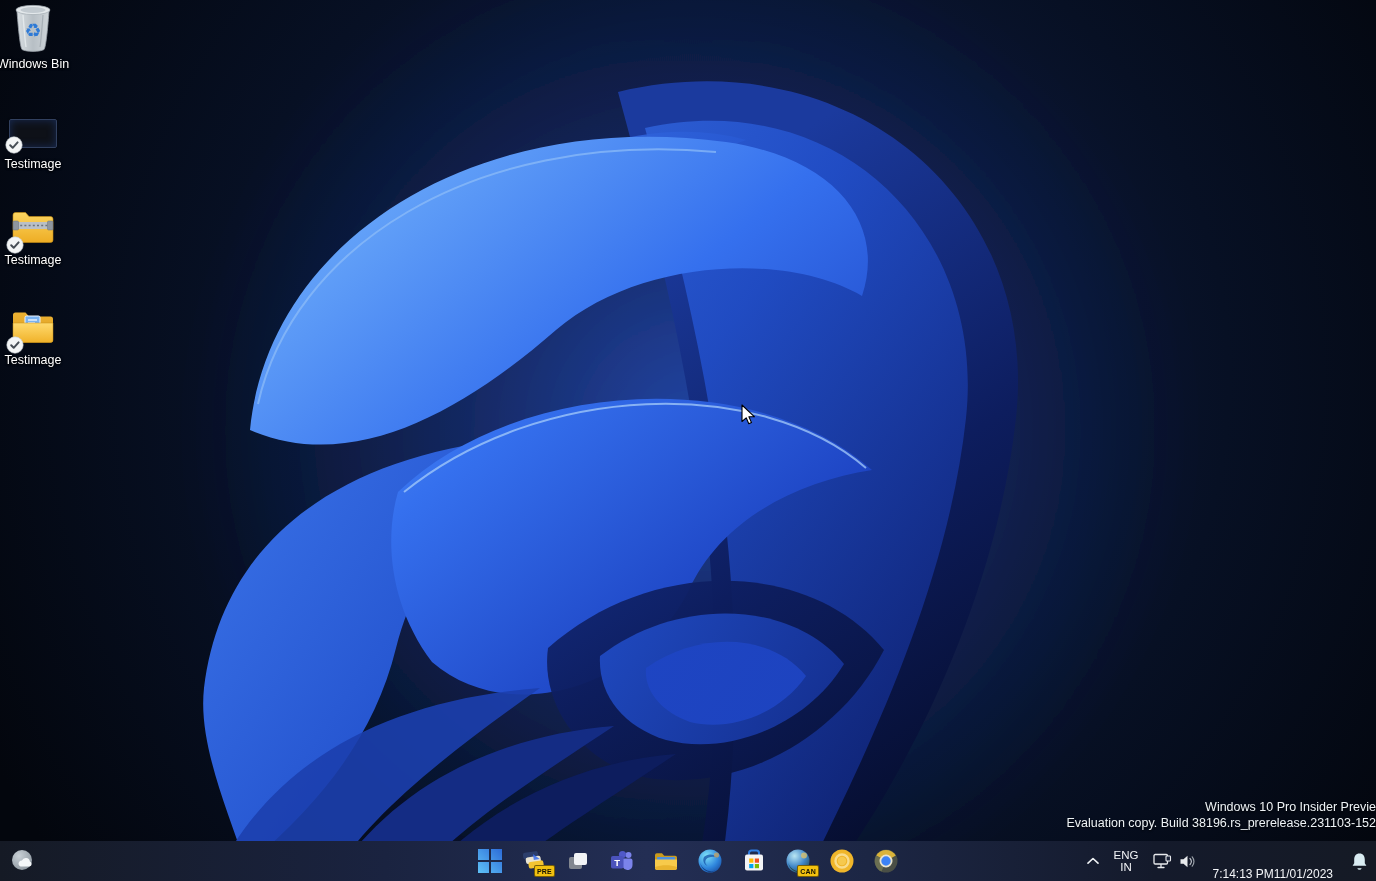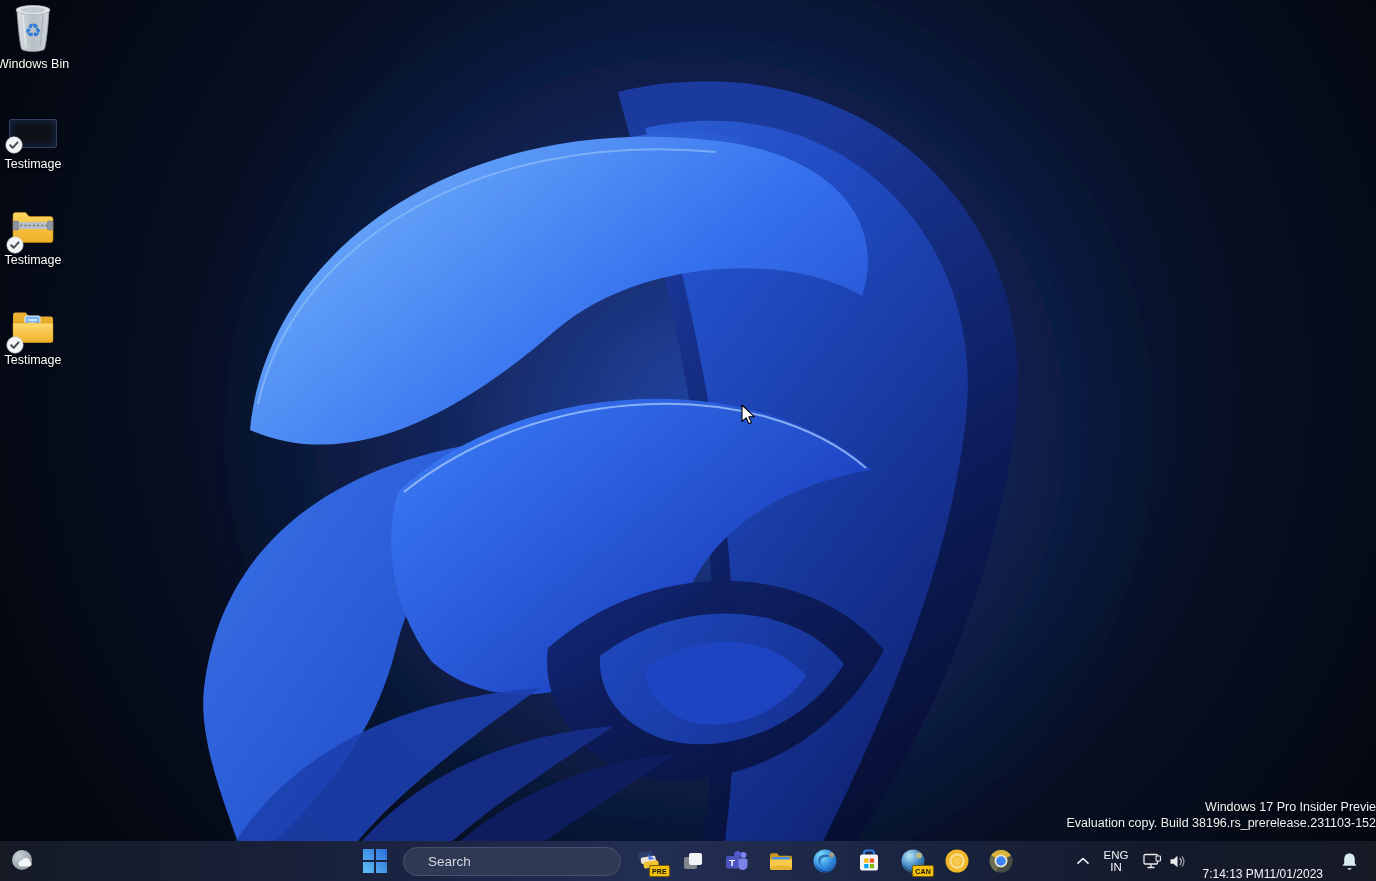--- a/index.html
+++ b/index.html
@@ -28,21 +28,21 @@
   
   .cursor{position:absolute;left:741px;top:404px;z-index:10;}
 
   
   .taskbar{position:absolute;left:0;right:0;bottom:0;height:40px;z-index:5;
            background:linear-gradient(90deg,#151a25 0%,#1a2340 28%,#232e54 47%,#1c2644 63%,#141a2b 84%,#151a25 100%);}
   .tb-left{position:absolute;left:4px;top:0;height:100%;display:flex;align-items:center;}
   .tb-center{position:absolute;left:50%;top:0;height:100%;transform:translateX(-50%);
              display:flex;align-items:center;}
   .tb-right{position:absolute;right:0;top:0;height:100%;display:flex;align-items:center;
-            padding-right:10px;gap:1px;}
+            padding-right:0;gap:1px;}
   .tb-btn{width:44px;height:40px;display:flex;align-items:center;justify-content:center;
           position:relative;border-radius:4px;cursor:pointer;}
   .tb-btn-sm{width:34px;}
   .app-badge{position:absolute;right:1px;bottom:4px;background:#f2c110;color:#151200;
              font-size:7px;font-weight:bold;line-height:1;padding:1.5px 2px;border-radius:2px;
              border:1px solid rgba(20,15,0,.55);letter-spacing:.2px;}
   .search-box{width:218px;height:29px;margin:0 6px;background:#2f3954;border:1px solid #46516e;
               border-radius:15px;display:flex;align-items:center;gap:9px;padding:0 13px;
               box-sizing:border-box;cursor:text;}
   .search-box input{flex:1;background:transparent;border:none;outline:none;color:#e7eaef;
@@ -204,21 +204,21 @@
         <svg width="18" height="18" viewBox="0 0 18 18">
           <circle cx="9" cy="9" r="8.2" fill="#f3f5f6" stroke="#c6ccd1" stroke-width=".6"></circle>
           <path d="M5.2,9.3 L7.7,11.8 L12.6,6.4" stroke="#474e56" stroke-width="2" fill="none" stroke-linecap="round" stroke-linejoin="round"></path>
         </svg>
       </span>
     </div>
     <div class="desk-label">Testimage</div>
   </div>
 
   <div class="watermark">
-    <div>Windows 17 Pro Insider Previe</div>
+    <div>Windows 10 Pro Insider Previe</div>
     <div>Evaluation copy. Build 38196.rs_prerelease.231103-152</div>
   </div>
 
   <svg class="cursor" width="15" height="22" viewBox="0 0 15 22">
     <path d="M1,1 L1,17.5 L5.2,13.8 L7.8,19.8 L10.5,18.6 L7.9,12.8 L13.5,12.8 Z" fill="#ffffff" stroke="#000000" stroke-width="1.1" stroke-linejoin="round"></path>
   </svg>
 
   <div class="taskbar">
 
     <div class="tb-left">
@@ -245,27 +245,20 @@
                 <stop offset="1" stop-color="#2c6bd8"></stop>
             </linearGradient>
           </defs>
           <rect x="0" y="0" width="11" height="11" fill="url(#winG)"></rect>
           <rect x="13" y="0" width="11" height="11" fill="url(#winG)"></rect>
           <rect x="0" y="13" width="11" height="11" fill="url(#winG)"></rect>
           <rect x="13" y="13" width="11" height="11" fill="url(#winG)"></rect>
         </svg>
       </div>
 
-      <div class="search-box">
-        <svg width="15" height="15" viewBox="0 0 16 16">
-          <circle cx="6.7" cy="6.7" r="5" stroke="#e8eaed" stroke-width="1.6" fill="none"></circle>
-          <line x1="10.4" y1="10.4" x2="14.4" y2="14.4" stroke="#e8eaed" stroke-width="1.6" stroke-linecap="round"></line>
-        </svg>
-        <input type="text" placeholder="Search" style="">
-      </div>
 
       <div class="tb-btn">
         <svg width="26" height="26" viewBox="0 0 26 26">
           <g transform="rotate(-9 13 13)">
             <rect x="3" y="3.5" width="15" height="6.5" rx="2" fill="#2c3e6b"></rect>
             <rect x="5" y="8.5" width="15" height="6.5" rx="2" fill="#e9e4d4"></rect>
             <rect x="7" y="13.5" width="15" height="6.5" rx="2" fill="#f3c432"></rect>
             <path d="M13,6 L19,12 L13,12 Z" fill="#3a6ff0" opacity=".85"></path>
           </g>
         </svg>

